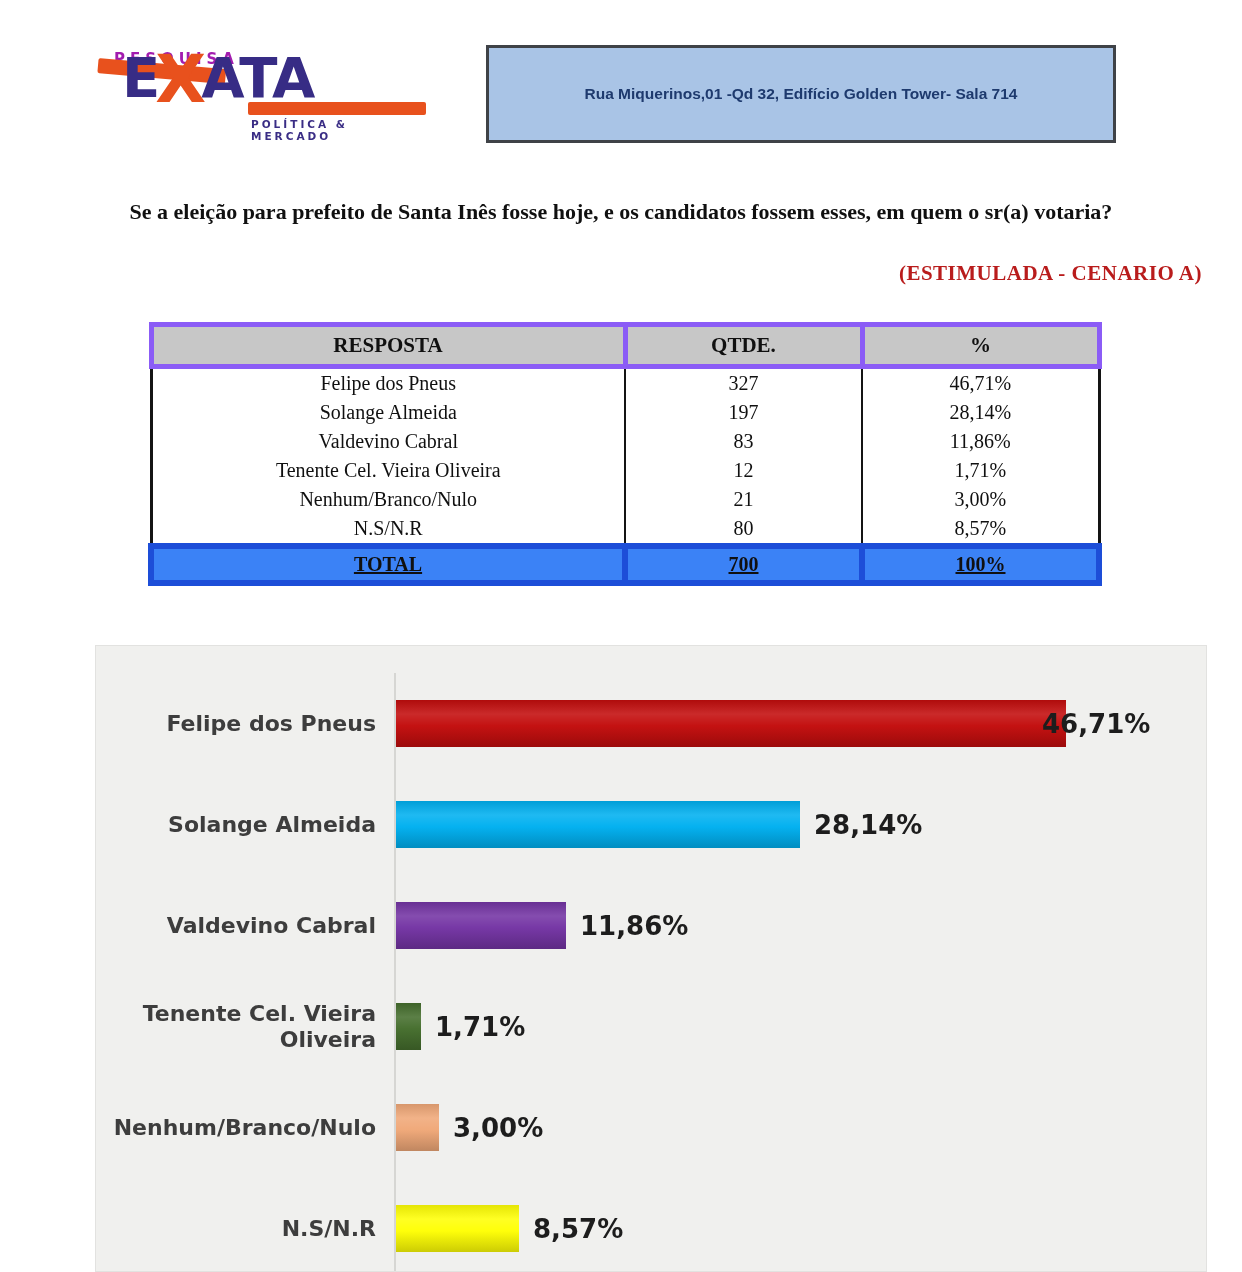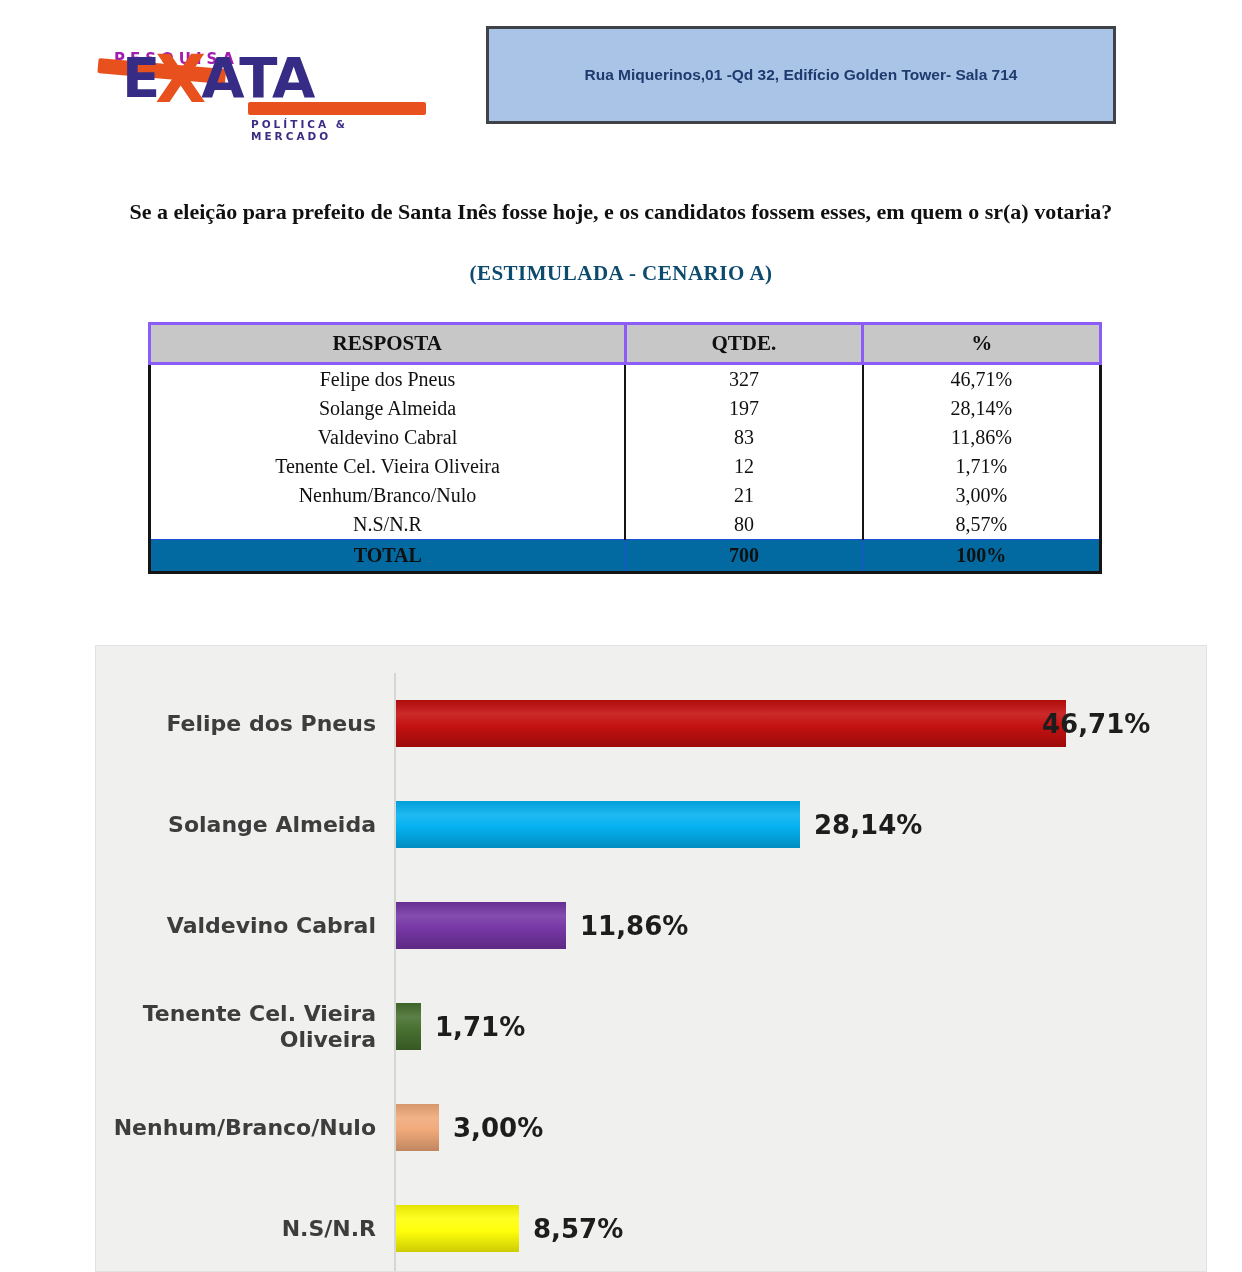--- a/index.html
+++ b/index.html
@@ -22,58 +22,58 @@
   .l-e   { font: 800 56px/1 "DejaVu Sans", sans-serif; color: #372c85; }
   .l-x   { font: 800 66px/0.9 "DejaVu Sans", sans-serif; color: #e8511d; margin: 0 -5px; vertical-align: -5px; }
   .l-ata { font: 800 56px/1 "DejaVu Sans", sans-serif; color: #372c85; letter-spacing: -1px; }
   .logo-tagline {
     position: absolute; left: 153px; top: 92px;
     font: bold 10.5px "DejaVu Sans", sans-serif; letter-spacing: 3px; color: #3a2d85;
   }
 
   
   .contact-box {
-    position: absolute; left: 486px; top: 26px; width: 624px; height: 92px;
+    position: absolute; left: 486px; top: 45px; width: 624px; height: 92px;
     background: #a9c4e6; border: 3px solid #3f4247;
     display: flex; flex-direction: column; justify-content: center;
     text-align: center; color: #1e3a6e;
     font: bold 15.5px/22px "Liberation Sans", sans-serif;
   }
 
   
   .question {
     position: absolute; left: 40px; width: 1162px; top: 199px;
     text-align: center; font: bold 22px "Liberation Serif", serif; color: #101010;
   }
   .scenario {
     position: absolute; left: 40px; width: 1162px; top: 261px;
-    text-align: center; font: bold 21px "Liberation Serif", serif; color: #0c4a6e;
+    text-align: right; font: bold 21px "Liberation Serif", serif; color: #b91c1c;
     letter-spacing: 0.5px;
   }
 
   
   table.results {
     position: absolute; left: 148px; top: 322px; width: 954px;
     border-collapse: collapse; border: 3px solid #141414;
     font-family: "Liberation Serif", serif; table-layout: fixed;
   }
   table.results col.c1 { width: 50%; }
   table.results col.c2 { width: 25%; }
   table.results col.c3 { width: 25%; }
   table.results th {
-    background: #c7c7c7; border: 3px solid #8b5cf6;
+    background: #c7c7c7; border: 5px solid #8b5cf6;
     font-size: 21px; font-weight: bold; padding: 6px 0; color: #101010;
   }
   table.results tbody td {
     border-left: 2px solid #141414; border-right: 2px solid #141414;
     text-align: center; font-size: 20px; padding: 3px 0; color: #101010;
   }
   table.results tfoot td {
-    background: #0369a1; border: 1px solid #1d4ed8;
-    text-align: center; font-size: 20px; font-weight: bold; padding: 4px 0; color: #101010;
+    background: #3b82f6; border: 6px solid #1d4ed8;
+    text-align: center; font-size: 20px; font-weight: bold; padding: 4px 0; color: #101010; text-decoration: underline;
   }
 
   
   .chart-panel {
     position: absolute; left: 95px; top: 645px; width: 1112px; height: 627px;
     background: #f0f0ee; border: 1px solid #e2e2e0; box-sizing: border-box;
   }
   .axis-line { position: absolute; left: 298px; top: 27px; bottom: 0; width: 2px; background: #d6d6d3; }
   .chart-rows { position: absolute; top: 27px; left: 0; width: 100%; }
   .chart-row { position: relative; height: 101px; }

